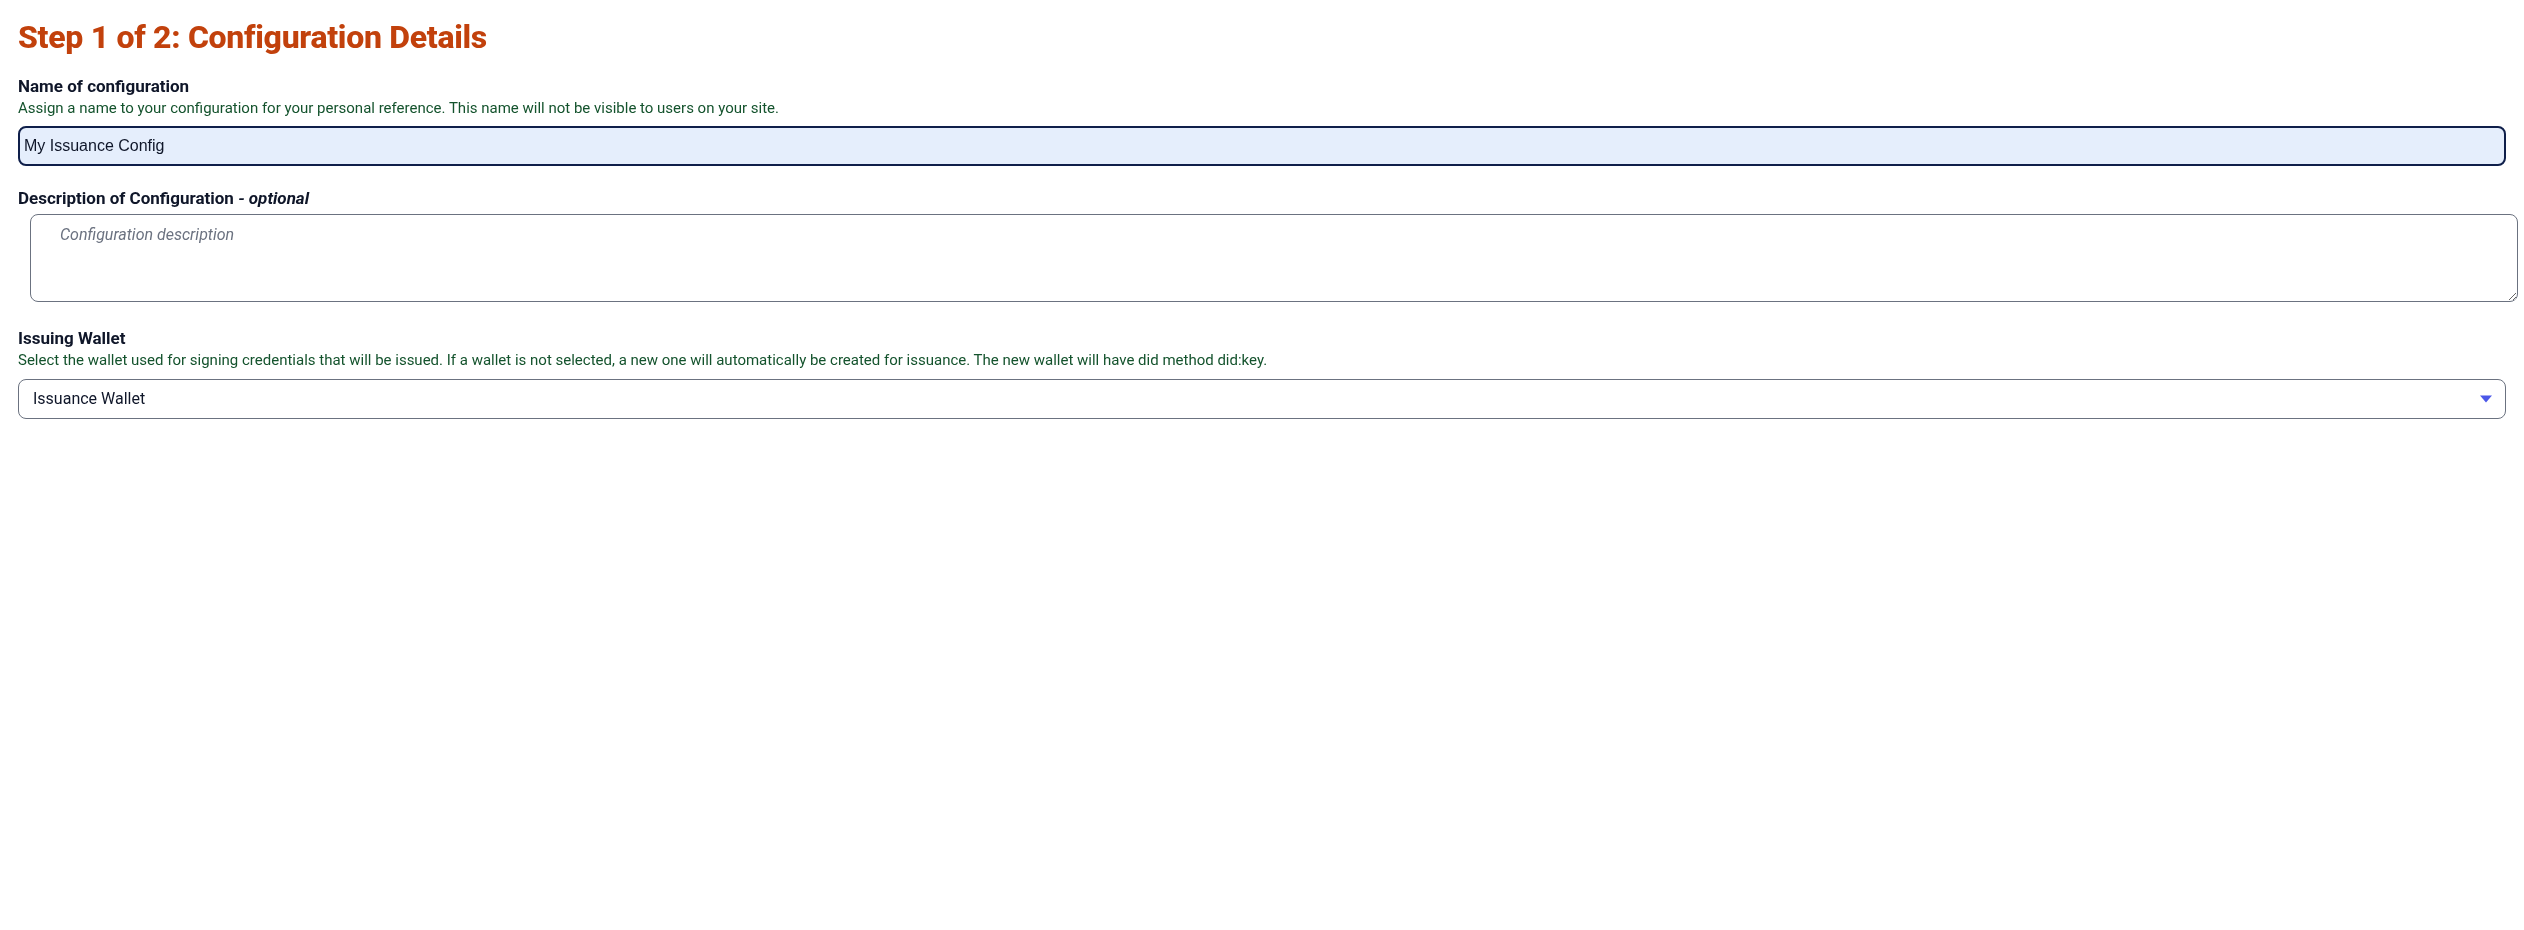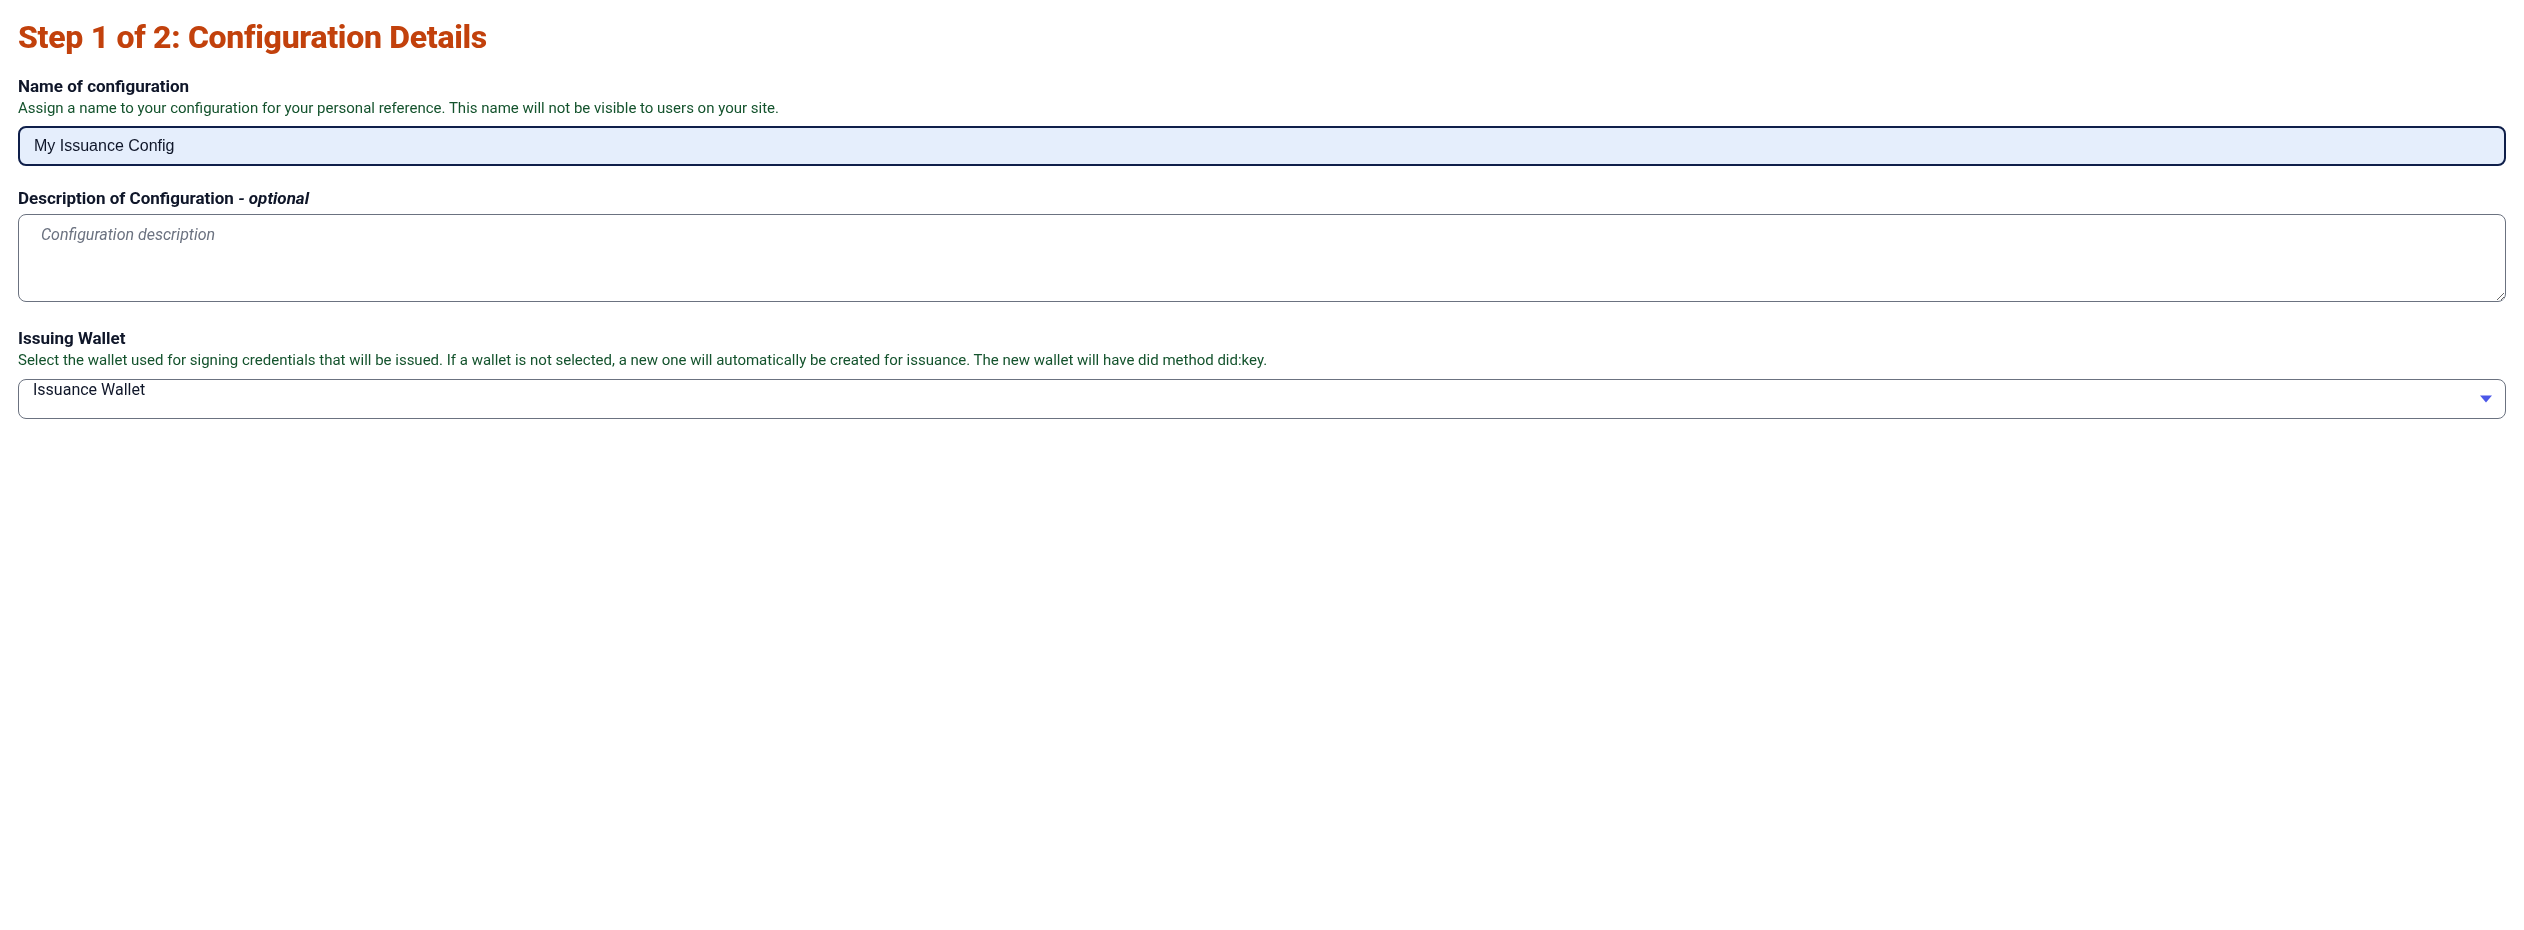--- a/index.html
+++ b/index.html
@@ -36,45 +36,46 @@
     }
     .field-help {
       font-size: 15px;
       color: #14532d;
       margin-bottom: 8px;
       line-height: 1.35;
     }
     .text-input {
       width: 100%;
       height: 40px;
-      padding: 0 14px;
+      padding: 0 4px;
       font-size: 16px;
       color: #0f1629;
       border: 1.5px solid #6b7280;
       border-radius: 8px;
       background: #ffffff;
       outline: none;
     }
     .text-input.focused {
       border: 2px solid #0f1f4a;
       background: #e5eefc;
     }
     .textarea-input {
       width: 100%;
       height: 88px;
-      padding: 10px 22px;
+      padding: 10px 29px;
       font-size: 16px;
       color: #0f1629;
       border: 1.5px solid #6b7280;
       border-radius: 8px;
       background: #ffffff;
       outline: none;
       resize: both;
       font-family: inherit;
       font-style: normal;
+      margin-left: 12px;
     }
     .textarea-input::placeholder {
       color: #6b7280;
       font-style: italic;
     }
     .select-wrapper {
       position: relative;
       width: 100%;
     }
     .select-input {
@@ -123,21 +124,21 @@
     <span>Description of Configuration </span><span class="optional-flag">- optional</span>
   </div>
   <div style="height:6px"></div>
   <textarea class="textarea-input" placeholder="Configuration description" style=""></textarea>
 </div>
 
 <div class="field-group">
   <div class="field-label">Issuing Wallet</div>
   <div class="field-help">Select the wallet used for signing credentials that will be issued. If a wallet is not selected, a new one will automatically be created for issuance. The new wallet will have did method did:key.</div>
   <div class="select-wrapper">
-    <div class="select-input" style="display:flex;">
+    <div class="select-input" style="display:flex;align-items:center;">
       <span>Issuance Wallet</span>
     </div>
     <span class="select-chevron"></span>
   </div>
 </div>
 
 <div class="field-group">
 </div>
 
 </body></html>

